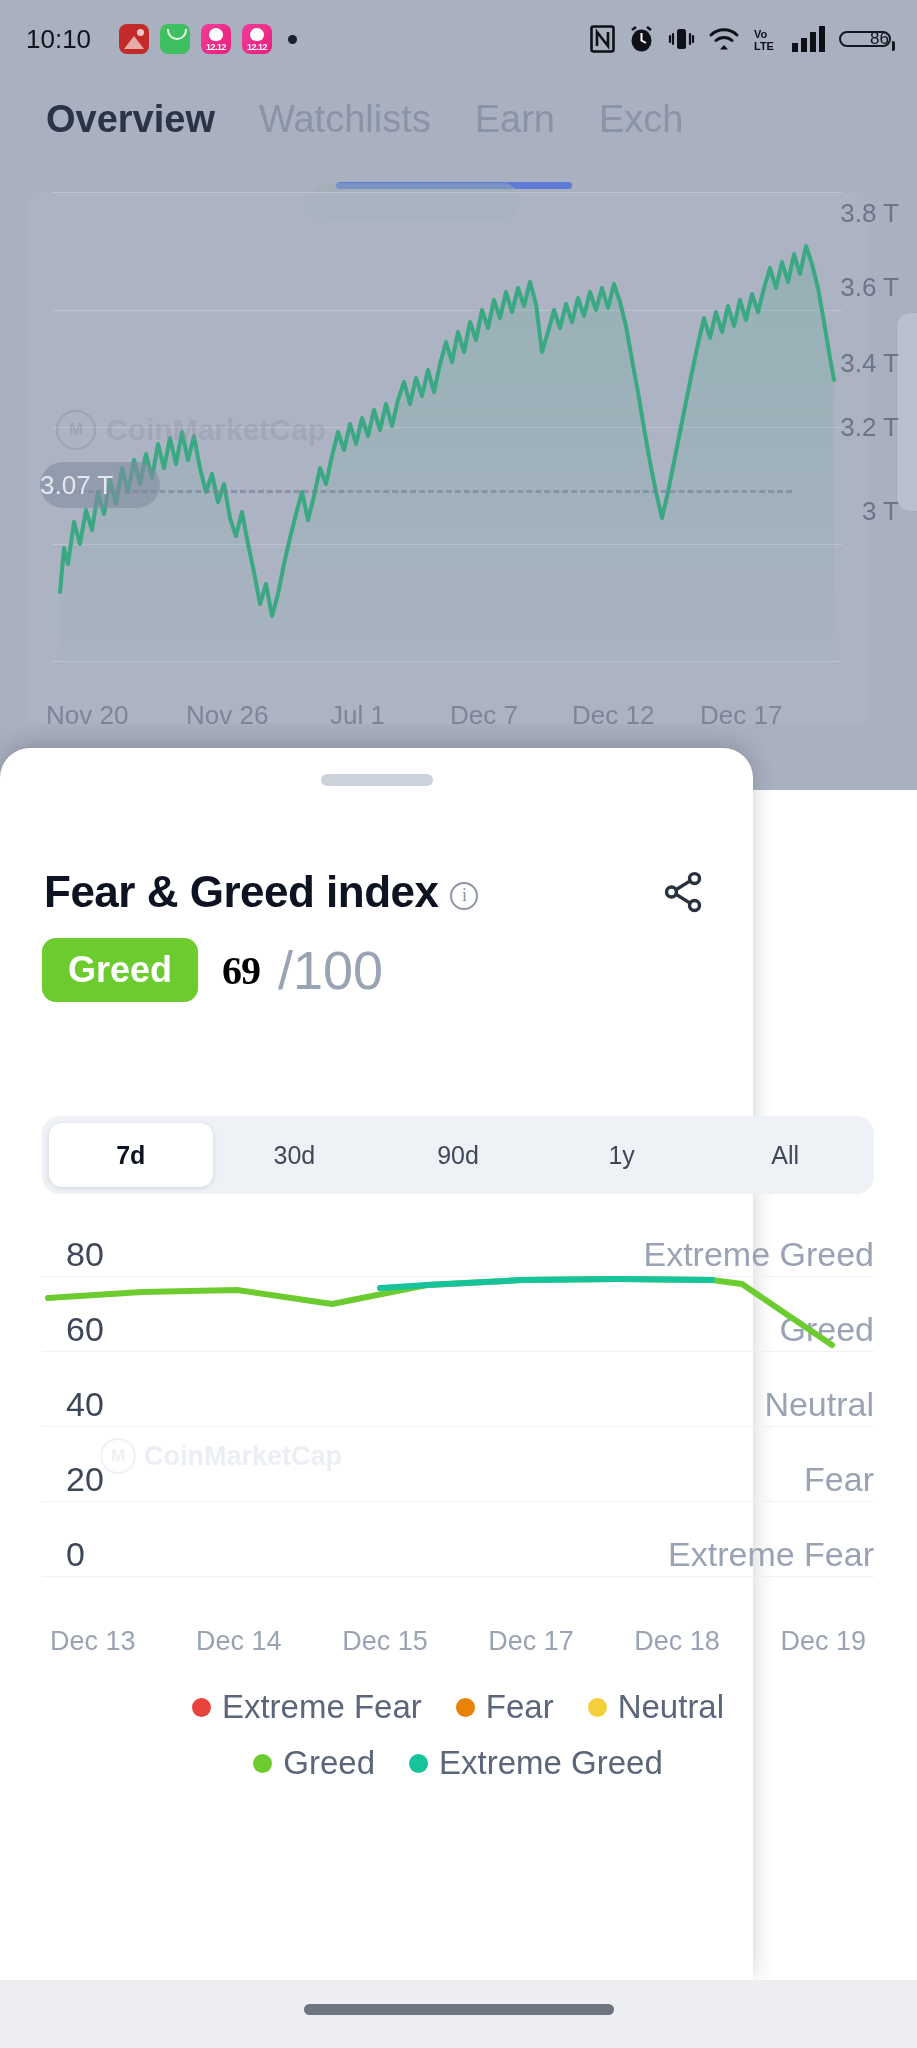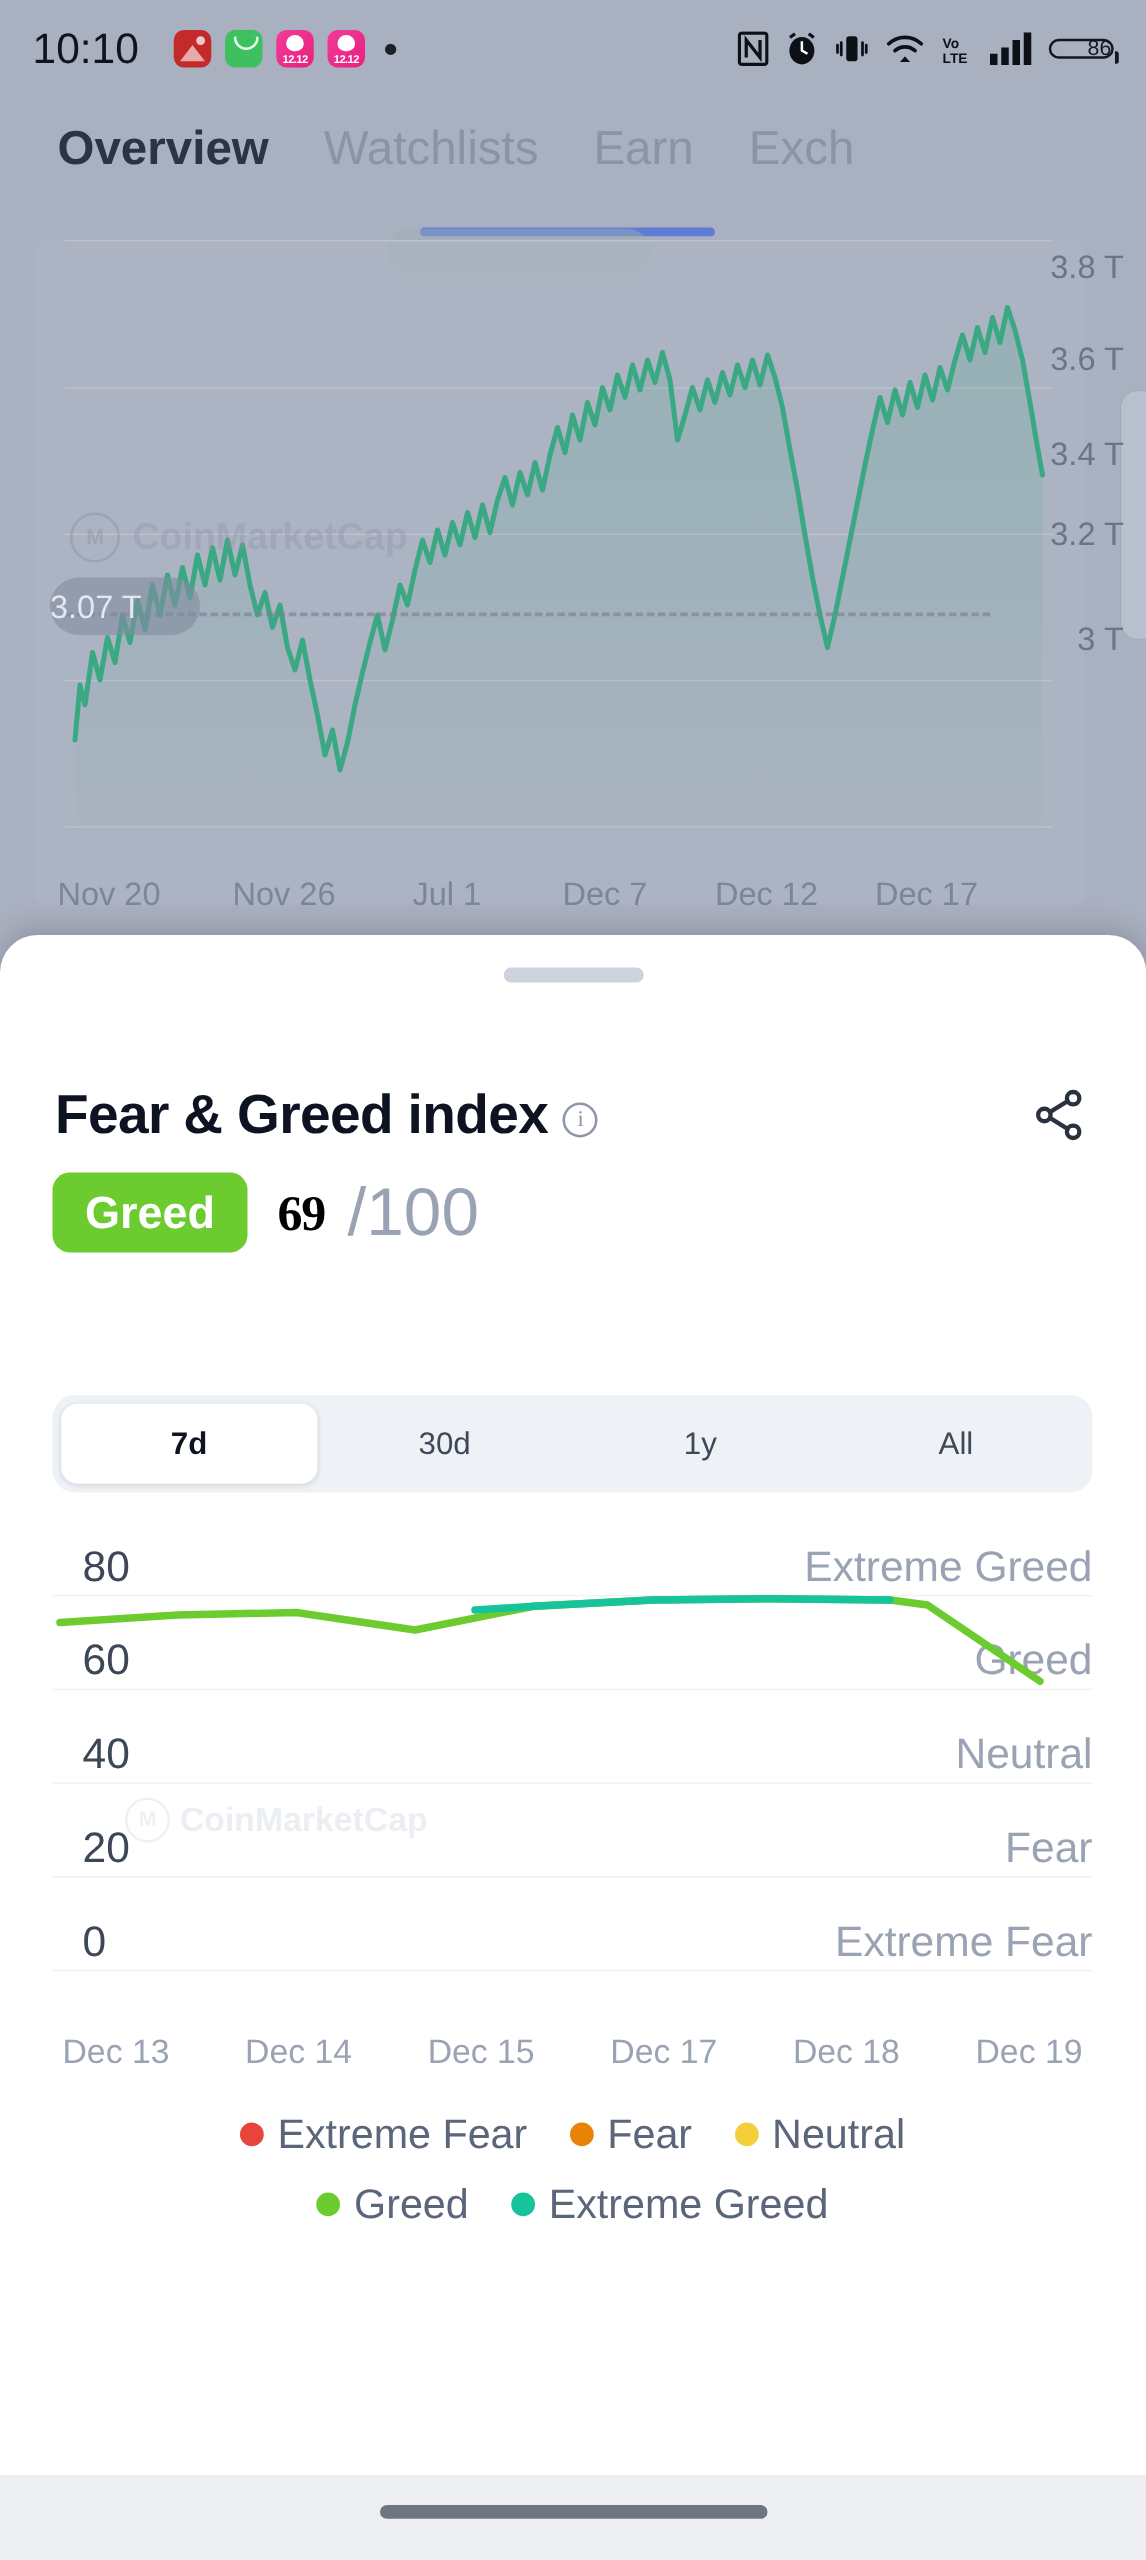--- a/index.html
+++ b/index.html
@@ -21,21 +21,21 @@
     position: absolute; left: 0; top: 0; width: 917px; height: 790px;
     background: #a9b0bf;
   }
   #statusbar {
     position: absolute; left: 0; top: 0; width: 917px; height: 78px;
     display: flex; align-items: center;
     padding: 0 26px;
     background: #a9b0bf;
   }
   #clock {
-    font-size: 34px; color: #10141c; letter-spacing: 0px;
+    font-size: 26px; color: #10141c; letter-spacing: 0px;
     font-family: "Liberation Sans", sans-serif;
   }
   .sb-apps { display: flex; align-items: center; gap: 11px; margin-left: 28px; }
   .appicon { width: 30px; height: 30px; border-radius: 8px; position: relative; overflow: hidden; }
   .appicon.red { background: #c32b2b; }
   .appicon.red::after {
     content: ""; position: absolute; left: 5px; bottom: 5px;
     border-left: 10px solid transparent; border-right: 10px solid transparent;
     border-bottom: 13px solid #e8a9a9;
   }
@@ -114,21 +114,21 @@
   }
   .cmc-ring {
     width: 40px; height: 40px; border-radius: 50%; border: 2px solid #7f879a;
     display: flex; align-items: center; justify-content: center;
     font-size: 17px; color: #7f879a; font-weight: bold;
   }
   #cmc-watermark-bg .cmc-txt { font-size: 30px; color: #8b93a6; font-weight: 600; }
 
   
   #sheet {
-    position: absolute; left: 0; top: 748px; width: 917px; height: 1232px;
+    position: absolute; left: 0; top: 748px; width: 753px; height: 1232px;
     background: #ffffff; border-radius: 30px 30px 0 0;
     box-shadow: 0 -4px 22px rgba(30,36,50,0.22);
   }
   #grabber {
     position: absolute; left: 50%; top: 26px; transform: translateX(-50%);
     width: 112px; height: 12px; border-radius: 6px; background: #ccd3dd;
   }
   #sheet-head {
     position: absolute; left: 44px; top: 118px; right: 44px;
     display: flex; align-items: center;
@@ -350,20 +350,21 @@
 
     <div id="score-row">
       <div id="greed-badge">Greed</div>
       <div id="score-val">69</div>
       <div id="score-max">/100</div>
     </div>
 
     <div id="range-tabs">
       <div class="rtab active">7d</div>
       <div class="rtab">30d</div>
+      <div class="rtab">90d</div>
       <div class="rtab">1y</div>
       <div class="rtab">All</div>
     </div>
 
     <div id="fg-chart">
       <div class="fg-grid" style="top:50px"></div>
       <div class="fg-grid" style="top:125px"></div>
       <div class="fg-grid" style="top:200px"></div>
       <div class="fg-grid" style="top:275px"></div>
       <div class="fg-grid" style="top:350px"></div>

